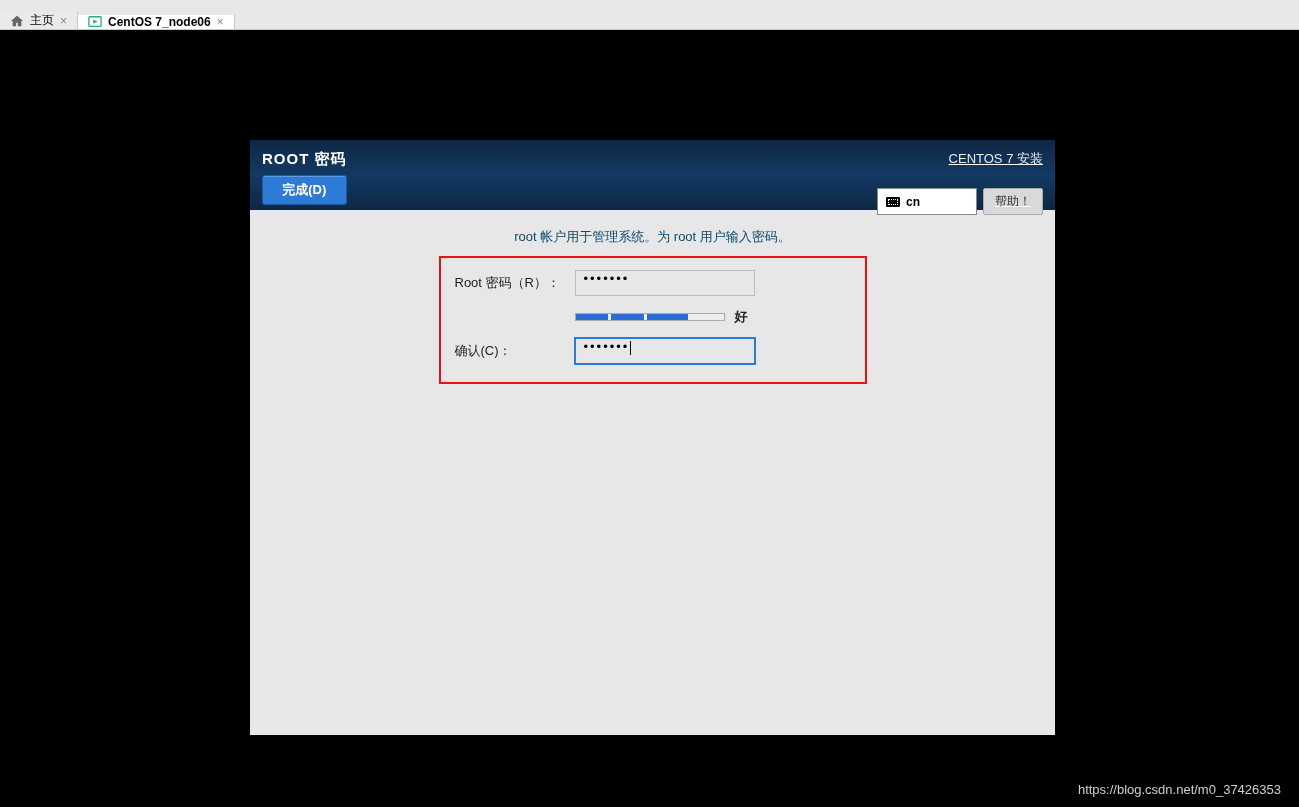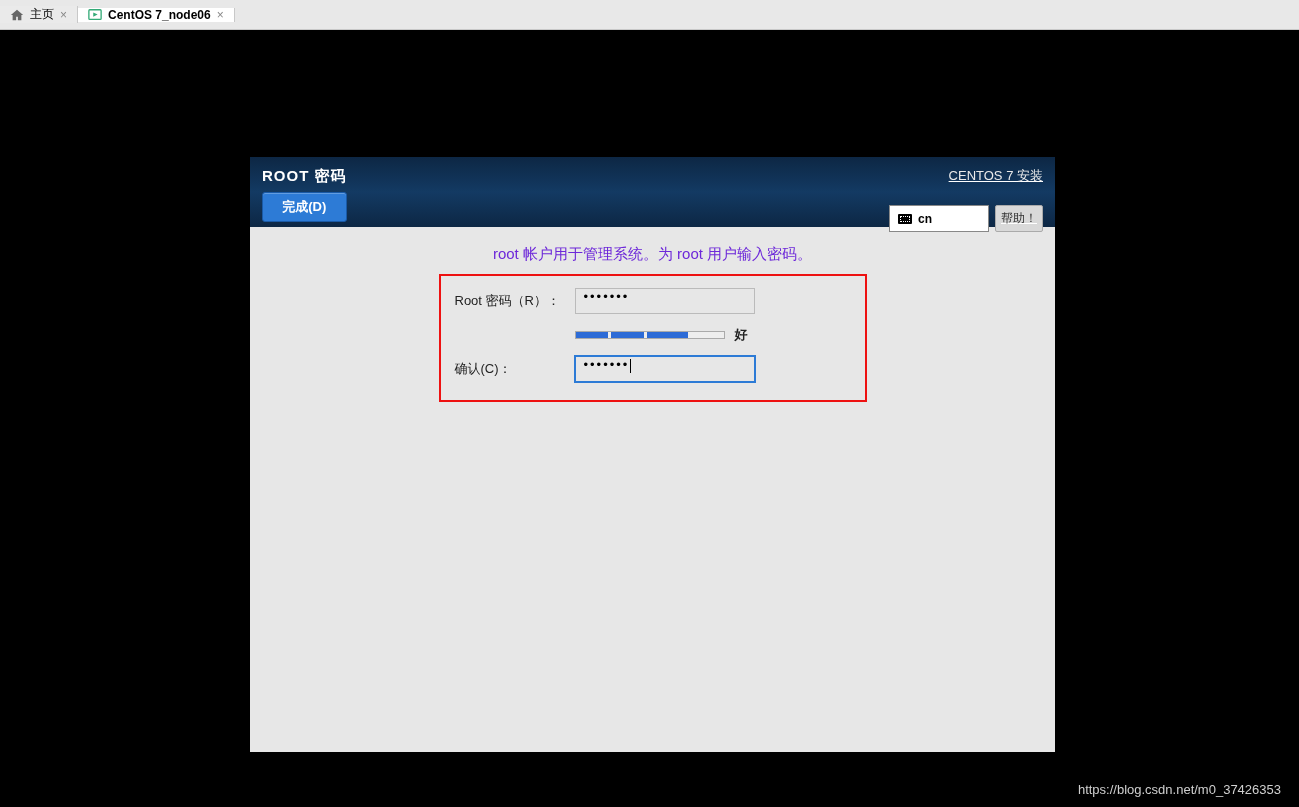--- a/index.html
+++ b/index.html
@@ -1,47 +1,47 @@
 <!DOCTYPE html>
 <html><head>
 <meta charset="utf-8">
 <style>
   * { margin:0; padding:0; box-sizing:border-box; font-family:"Microsoft YaHei","PingFang SC",Arial,sans-serif; }
   html,body { width:1299px; height:807px; overflow:hidden; }
   body { background:#e8e8e8; }
 
   
-  .tabstrip { height:30px; background:#e8e8e8; border-bottom:1px solid #c8c8c8; display:flex; align-items:center; }
+  .tabstrip { height:30px; background:#e8e8e8; border-bottom:1px solid #c8c8c8; display:flex; align-items:flex-end; }
   .tab { display:flex; align-items:center; gap:6px; padding:0 10px; font-size:12px; border-right:1px solid #c8c8c8; background:#ffffff; position:relative; }
   .tab.inactive { background:#eaeaea; }
   .tab .close { color:#888; font-size:12px; cursor:pointer; }
   .tab .ico { width:14px; height:14px; display:inline-block; }
   .ico-home svg, .ico-vm svg { width:14px; height:14px; display:block; }
 
   
   .black { position:absolute; top:30px; left:0; right:0; bottom:0; background:#000; }
   .watermark { position:absolute; right:18px; bottom:10px; color:#cfcfcf; font-size:13px; font-family:Arial,sans-serif; }
 
   
-  .installer { position:absolute; left:250px; top:127px; width:805px; height:595px; background:#e7e7e7; box-shadow:0 0 4px rgba(0,0,0,.4); }
+  .installer { position:absolute; left:250px; top:110px; width:805px; height:595px; background:#e7e7e7; box-shadow:0 0 4px rgba(0,0,0,.4); }
 
   .hdr { height:70px; background:linear-gradient(180deg,#0d2744 0%, #133a63 50%, #0d2744 100%); color:#fff; display:flex; align-items:flex-start; justify-content:space-between; padding:10px 12px 0 12px; position:relative; }
   .hdr-left { display:flex; flex-direction:column; gap:6px; }
   .hdr-title { font-size:15px; font-weight:bold; letter-spacing:1px; }
   .btn-done { background:#2d7bd6; color:#fff; border:1px solid #1a5aa6; border-radius:3px; padding:5px 14px; font-size:13px; cursor:pointer; box-shadow:inset 0 1px 0 rgba(255,255,255,.25);font-weight:bold; }
   .hdr-right { display:flex; flex-direction:column; align-items:flex-end; gap:20px;text-decoration:underline; }
   .hdr-sub { font-size:13px; color:#eaeaea; }
   .hdr-controls { display:flex; gap:6px; }
   .kbd { background:#fff; color:#000; border:1px solid #888; padding:3px 8px; font-size:12px; display:flex; align-items:center; gap:6px; min-width:100px; }
   .kbd .kbico { width:14px; height:10px; background:#000; border-radius:1px; position:relative; }
   .kbd .kbico::after{ content:""; position:absolute; inset:2px; border:1px dotted #fff; }
-  .btn-help { background:#d9d9d9; color:#333; border:1px solid #aaa; padding:4px 5px; font-size:12px; border-radius:2px; cursor:pointer; }
+  .btn-help { background:#d9d9d9; color:#333; border:1px solid #aaa; padding:4px 11px; font-size:12px; border-radius:2px; cursor:pointer; }
 
   .body { padding:18px 0 0 0; }
-  .desc { text-align:center; font-size:15px; color:#6d28d9; margin-bottom:10px; }
+  .desc { text-align:center; font-size:13px; color:#0c4a6e; margin-bottom:10px; }
 
   .formbox { width:428px; margin:0 auto; border:2px solid #e11; padding:12px 14px 18px 14px; }
 
   .row { display:flex; align-items:center; margin-bottom:12px; }
   .label { width:120px; text-align:left; font-size:13px; color:#222; }
   .pwd { flex:0 0 180px; height:26px; border:1px solid #bbb; padding:0 8px; font-size:13px; letter-spacing:2px; }
   .pwd.focus { border:1px solid #2d7bd6; box-shadow:0 0 0 1px #2d7bd6; }
 
   .meter-row { display:flex; align-items:center; margin:0 0 12px 0; }
   .meter { margin-left:120px; width:150px; height:8px; border:1px solid #aaa; background:#eee; position:relative; overflow:hidden; }

